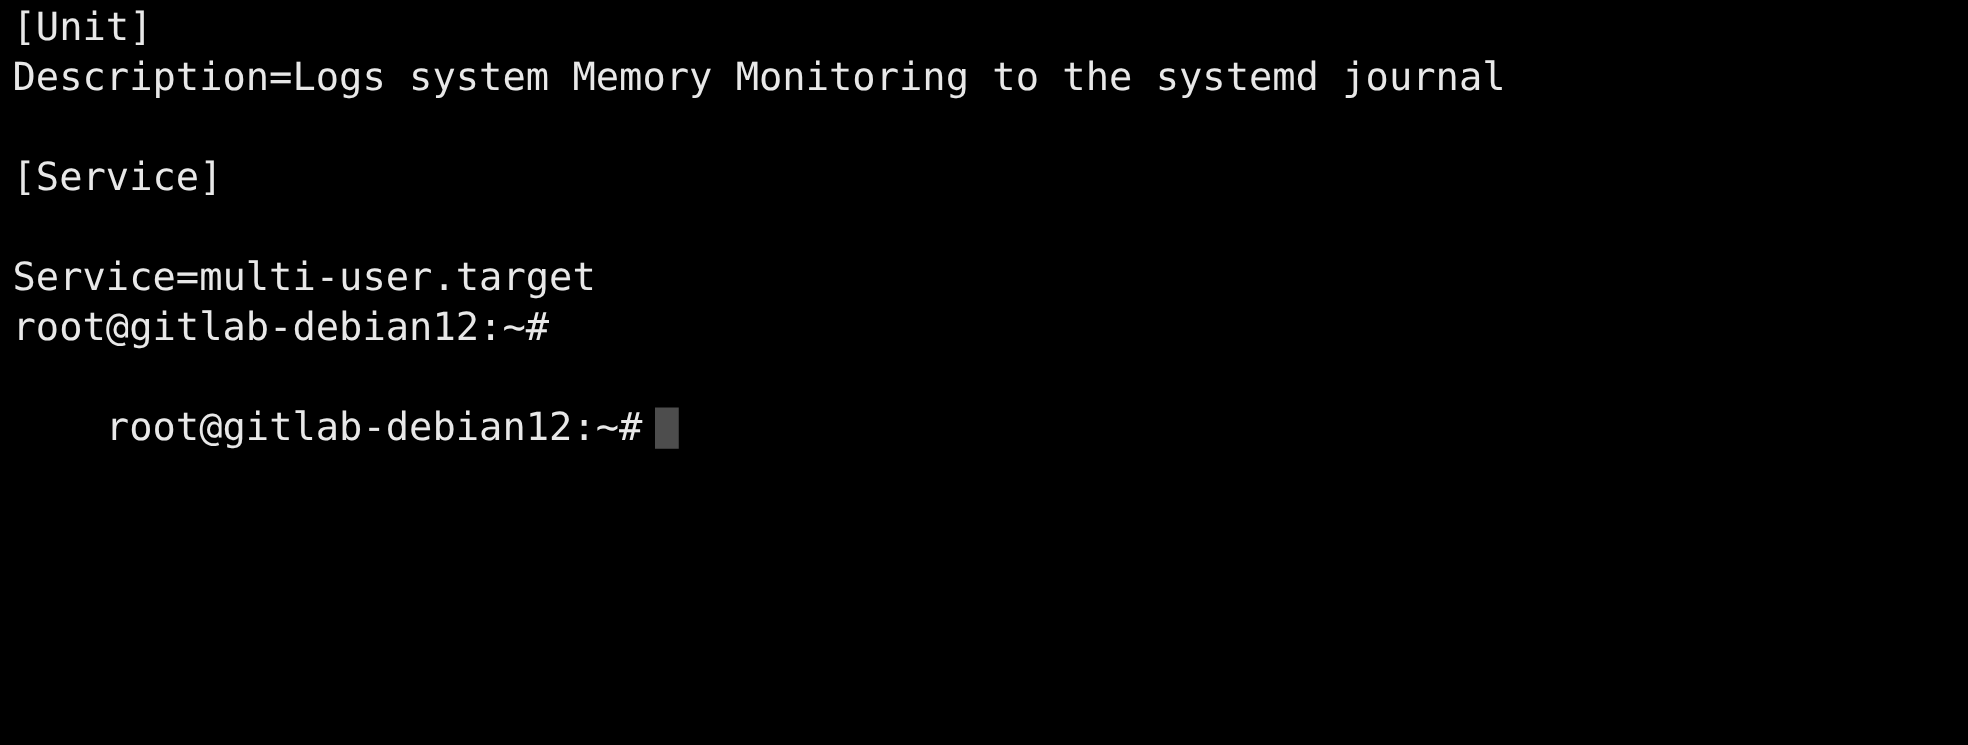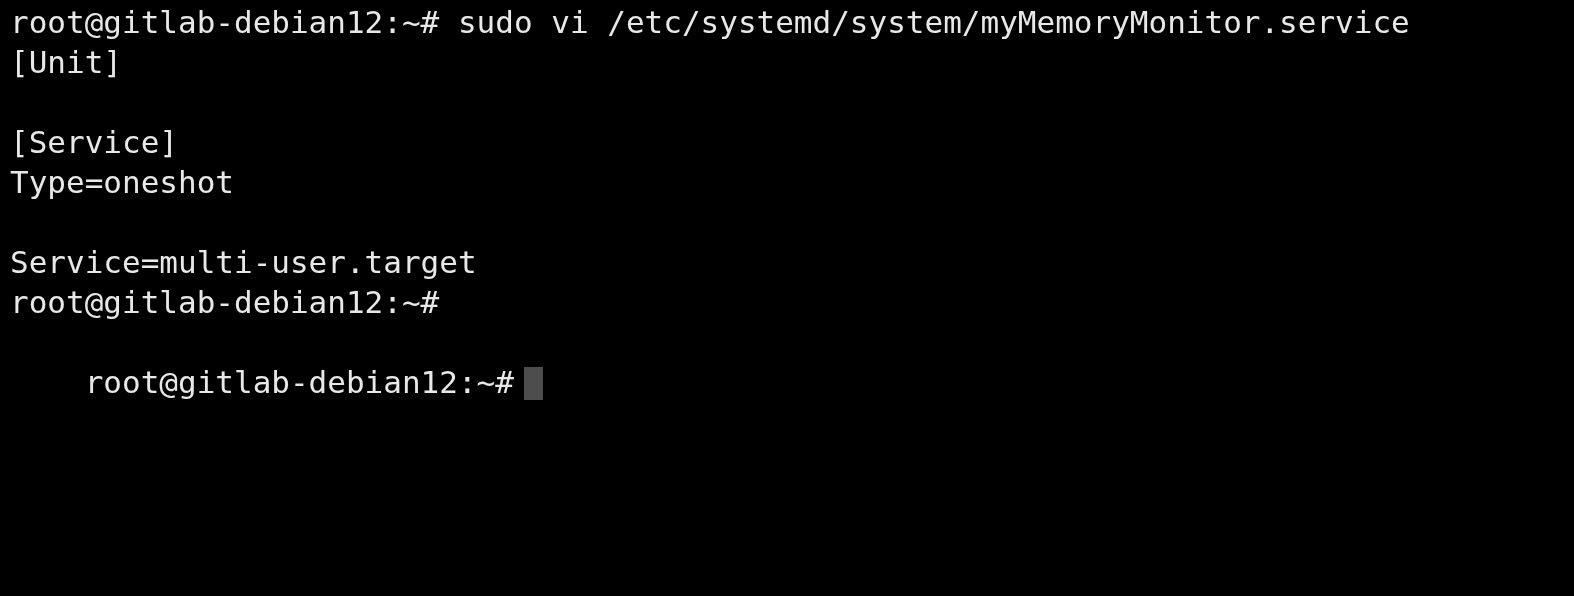--- a/index.html
+++ b/index.html
@@ -55,25 +55,24 @@
     background: #4d4d4d;
     vertical-align: -7px;
     margin-left: 10px;
   }
 </style>
 </head>
 <body>
 
 <div id="terminal">
 
-  <div class="line">root@gitlab-debian12:~# sudo vi /etc/systemd/system/myMemoryMonitor.service</div>
   <div class="line">[Unit]</div>
+  <div class="line">Description=Logs system Memory Monitoring to the systemd journal</div>
   <div class="line blank"></div>
   <div class="line">[Service]</div>
-  <div class="line">Type=oneshot</div>
   <div class="line blank"></div>
   <div class="line">Service=multi-user.target</div>
   <div class="line">root@gitlab-debian12:~#</div>
 
   <div class="cursor-line">
     <span class="prompt-text">root@gitlab-debian12:~#</span><span class="cursor-block"></span>
   </div>
 
 </div>
 

